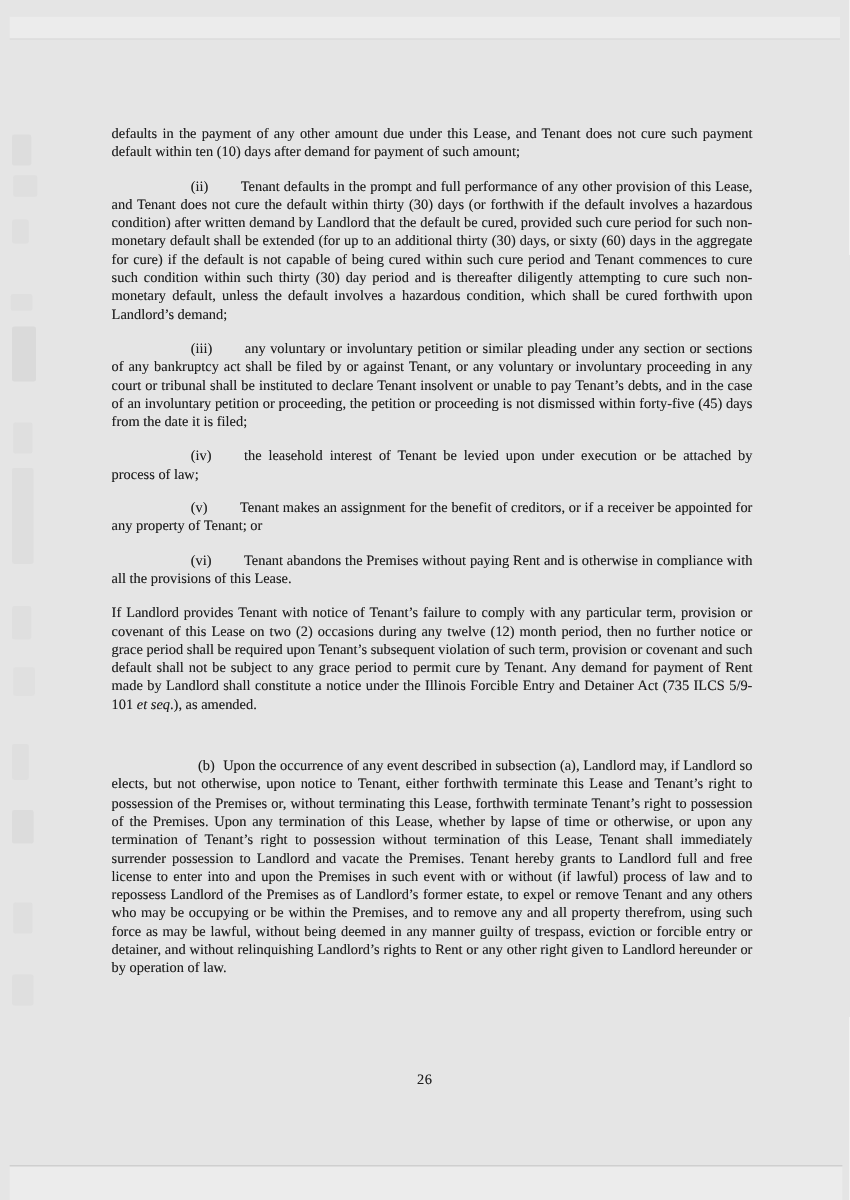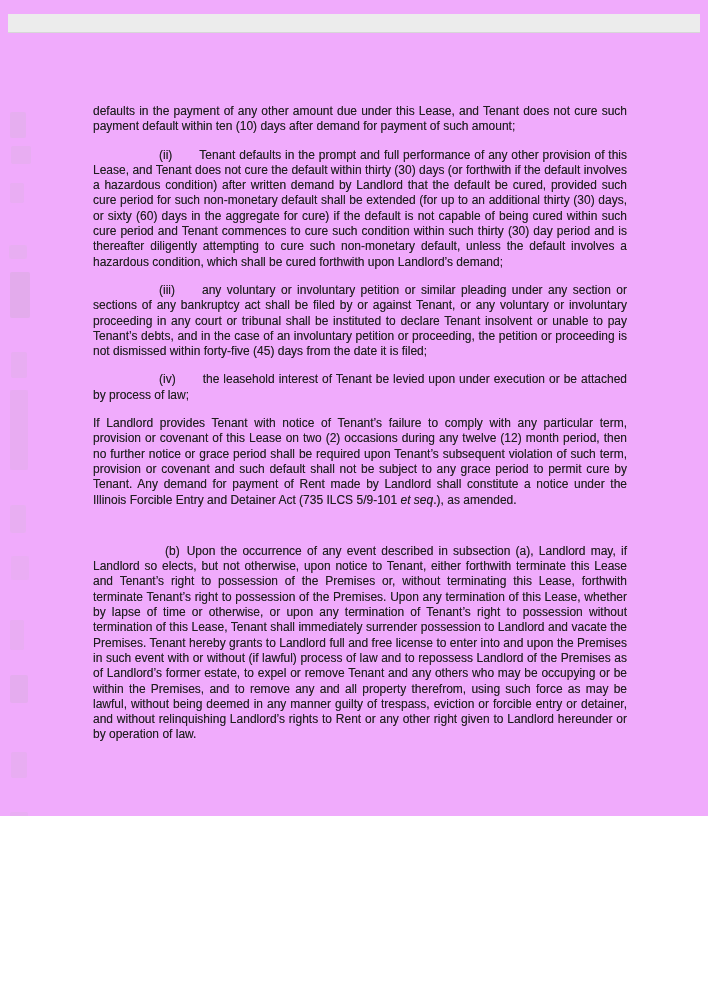--- a/index.html
+++ b/index.html
@@ -3,24 +3,24 @@
 <meta charset="utf-8">
 <style>
   html, body {
     margin: 0;
     padding: 0;
     background: #ffffff;
   }
   .page {
     position: relative;
     width: 708px;
-    height: 816px;
-    background: #f0abfc;
+    height: 1000px;
+    background: #e5e5e5;
     overflow: hidden;
-    font-family: Liberation Sans, sans-serif;
+    font-family: Liberation Serif, serif;
     color: #1e1e1e;
   }
 
   
   .band-top {
     position: absolute;
     left: 8px; top: 14px;
     width: 692px; height: 18px;
     background: #ececec;
     border-bottom: 1px solid #d7d7d7;
@@ -95,21 +95,23 @@
   <section class="body-text">
 
     <p class="para">defaults in the payment of any other amount due under this Lease, and Tenant does not cure such payment default within ten (10) days after demand for payment of such amount;</p>
 
     <p class="para sub"><span>(ii)</span><span class="tab"></span><span>Tenant defaults in the prompt and full performance of any other provision of this Lease, and Tenant does not cure the default within thirty (30) days (or forthwith if the default involves a hazardous condition) after written demand by Landlord that the default be cured, provided such cure period for such non-monetary default shall be extended (for up to an additional thirty (30) days, or sixty (60) days in the aggregate for cure) if the default is not capable of being cured within such cure period and Tenant commences to cure such condition within such thirty (30) day period and is thereafter diligently attempting to cure such non-monetary default, unless the default involves a hazardous condition, which shall be cured forthwith upon Landlord’s demand;</span></p>
 
     <p class="para sub"><span>(iii)</span><span class="tab"></span><span>any voluntary or involuntary petition or similar pleading under any section or sections of any bankruptcy act shall be filed by or against Tenant, or any voluntary or involuntary proceeding in any court or tribunal shall be instituted to declare Tenant insolvent or unable to pay Tenant’s debts, and in the case of an involuntary petition or proceeding, the petition or proceeding is not dismissed within forty-five (45) days from the date it is filed;</span></p>
 
     <p class="para sub"><span>(iv)</span><span class="tab"></span><span>the leasehold interest of Tenant be levied upon under execution or be attached by process of law;</span></p>
 
+    <p class="para sub"><span>(v)</span><span class="tab"></span><span>Tenant makes an assignment for the benefit of creditors, or if a receiver be appointed for any property of Tenant; or</span></p>
 
+    <p class="para sub"><span>(vi)</span><span class="tab"></span><span>Tenant abandons the Premises without paying Rent and is otherwise in compliance with all the provisions of this Lease.</span></p>
 
     <p class="para"><span>If Landlord provides Tenant with notice of Tenant’s failure to comply with any particular term, provision or covenant of this Lease on two (2) occasions during any twelve (12) month period, then no further notice or grace period shall be required upon Tenant’s subsequent violation of such term, provision or covenant and such default shall not be subject to any grace period to permit cure by Tenant.  Any demand for payment of Rent made by Landlord shall constitute a notice under the Illinois Forcible Entry and Detainer Act (735 ILCS 5/9-101 </span><i>et seq</i><span>.), as amended.</span></p>
 
     <p class="para sub-b"><span>(b)</span><span class="tab-sm"></span><span>Upon the occurrence of any event described in subsection (a), Landlord may, if Landlord so elects, but not otherwise, upon notice to Tenant, either forthwith terminate this Lease and Tenant’s right to possession of the Premises or, without terminating this Lease, forthwith terminate Tenant’s right to possession of the Premises. Upon any termination of this Lease, whether by lapse of time or otherwise, or upon any termination of Tenant’s right to possession without termination of this Lease, Tenant shall immediately surrender possession to Landlord and vacate the Premises. Tenant hereby grants to Landlord full and free license to enter into and upon the Premises in such event with or without (if lawful) process of law and to repossess Landlord of the Premises as of Landlord’s former estate, to expel or remove Tenant and any others who may be occupying or be within the Premises, and to remove any and all property therefrom, using such force as may be lawful, without being deemed in any manner guilty of trespass, eviction or forcible entry or detainer, and without relinquishing Landlord’s rights to Rent or any other right given to Landlord hereunder or by operation of law.</span></p>
 
   </section>
 
   <div class="page-number">26</div>
 
 </main>

